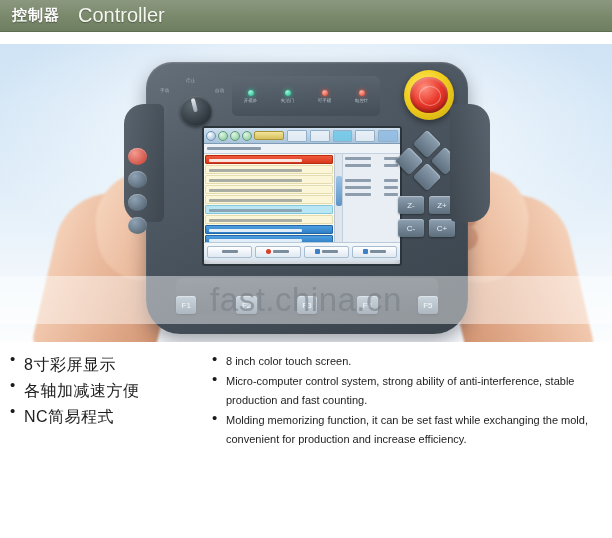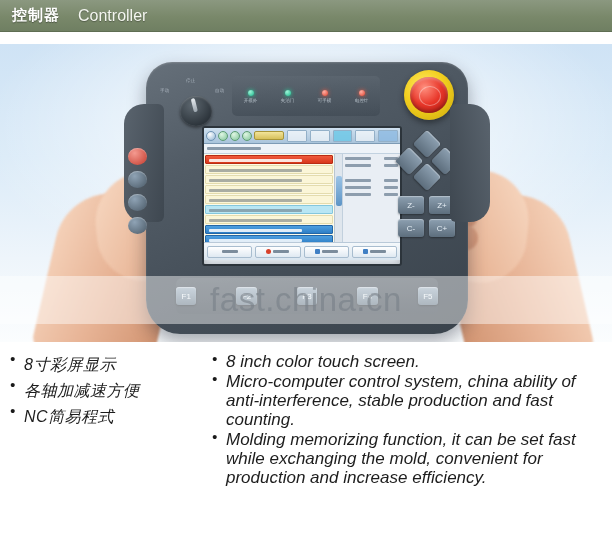--- a/index.html
+++ b/index.html
@@ -16,21 +16,21 @@
     position: absolute; left: 0; top: 0; width: 612px; height: 32px;
     background: linear-gradient(180deg, #8b9880 0%, #79886a 55%, #6f7f62 100%);
     display: flex; align-items: center; padding-left: 12px;
     border-bottom: 1px solid #5f6e53;
   }
   .header .cn {
     color: #ffffff; font-size: 15px; font-weight: bold;
     letter-spacing: 1px; text-shadow: 0 1px 1px rgba(0,0,0,.35);
   }
   .header .en {
-    color: #f4f6f0; font-size: 16px; margin-left: 18px;
+    color: #f4f6f0; font-size: 20px; margin-left: 18px;
     text-shadow: 0 1px 1px rgba(0,0,0,.3);
   }
 
   
   .photo {
     position: absolute; left: 0; top: 44px; width: 612px; height: 298px;
     overflow: hidden;
     background:
       radial-gradient(ellipse 520px 260px at 50% 30%, #ffffff 0%, rgba(255,255,255,0) 62%),
       linear-gradient(180deg, #cfe3f5 0%, #dbebf8 38%, #eef5fb 72%, #fbfdfe 100%);
@@ -224,21 +224,21 @@
     background: linear-gradient(180deg,#8da0b1,#5d6e7d);
     box-shadow: inset 0 1px 1px rgba(255,255,255,.35), 0 1px 2px rgba(0,0,0,.35);
     color:#e6eef5; font-size:8px; display:flex; align-items:center; justify-content:center;
     font-family:"Liberation Sans", sans-serif;
   }
 
   
   .fkeys {
     position: absolute; left: 30px; top: 216px; width: 262px; height: 36px;
     background: linear-gradient(180deg, rgba(92,102,112,.5), rgba(58,68,78,.5));
-    border-radius: 6px; display:flex; align-items:center; justify-content:space-around;gap:40px;
+    border-radius: 6px; display:flex; align-items:flex-end; justify-content:space-around;gap:40px;
   }
   .fkey {
     width: 26px; height: 18px; border-radius: 3px;
     background: linear-gradient(180deg,#9fb2c2,#6c7d8c);
     box-shadow: inset 0 1px 1px rgba(255,255,255,.4), 0 1px 2px rgba(0,0,0,.35);
     color:#eef4f8; font-size:8px; display:flex; align-items:center; justify-content:center;
   }
 
   
   .watermark {
@@ -246,32 +246,32 @@
     display: flex; align-items: center; justify-content: center;
     background: rgba(255,255,255,.45);
     color: rgba(120,128,136,.62);
     font-size: 33px; letter-spacing: .5px;
     font-family: "Liberation Sans", sans-serif;
     user-select: none;
   }
 
   
   .features { position: absolute; left: 0; top: 348px; width: 612px; height: 190px; }
-  ul.feat { list-style: none; font-style: italic; }
+  ul.feat { list-style: none; }
   ul.feat li {
     position: relative; padding-left: 14px; color: #1d1d1d;
   }
   ul.feat li::before {
     content: "\2022"; position: absolute; left: 0; top: -1px;
     font-size: 15px; line-height: 1; color: #1a1a1a;
   }
   .feat-cn { position: absolute; left: 10px; top: 4px; width: 190px; }
   .feat-cn li { font-size: 16px; line-height: 26px; letter-spacing: .5px; }
   .feat-en { position: absolute; left: 212px; top: 4px; width: 390px; }
-  .feat-en li { font-size: 17px; line-height: 19px; margin-bottom: 1px; }
+  .feat-en li { font-size: 11px; line-height: 19px; margin-bottom: 1px; }
 </style>
 </head>
 <body>
 
 <div id="page">
 
   <div class="header">
     <span class="cn">控制器</span>
     <span class="en">Controller</span>
   </div>
@@ -452,18 +452,18 @@
   </div>
 
   <div class="features">
     <ul class="feat feat-cn">
       <li>8寸彩屏显示</li>
       <li>各轴加减速方便</li>
       <li>NC简易程式</li>
     </ul>
     <ul class="feat feat-en">
       <li>8 inch color touch screen.</li>
-      <li>Micro-computer control system, china ability of anti-interference, stable production and fast counting.</li>
+      <li>Micro-computer control system, strong ability of anti-interference, stable production and fast counting.</li>
       <li>Molding memorizing function, it can be set fast while exchanging the mold, convenient for production and increase efficiency.</li>
     </ul>
   </div>
 
 </div>
 
 </body></html>

